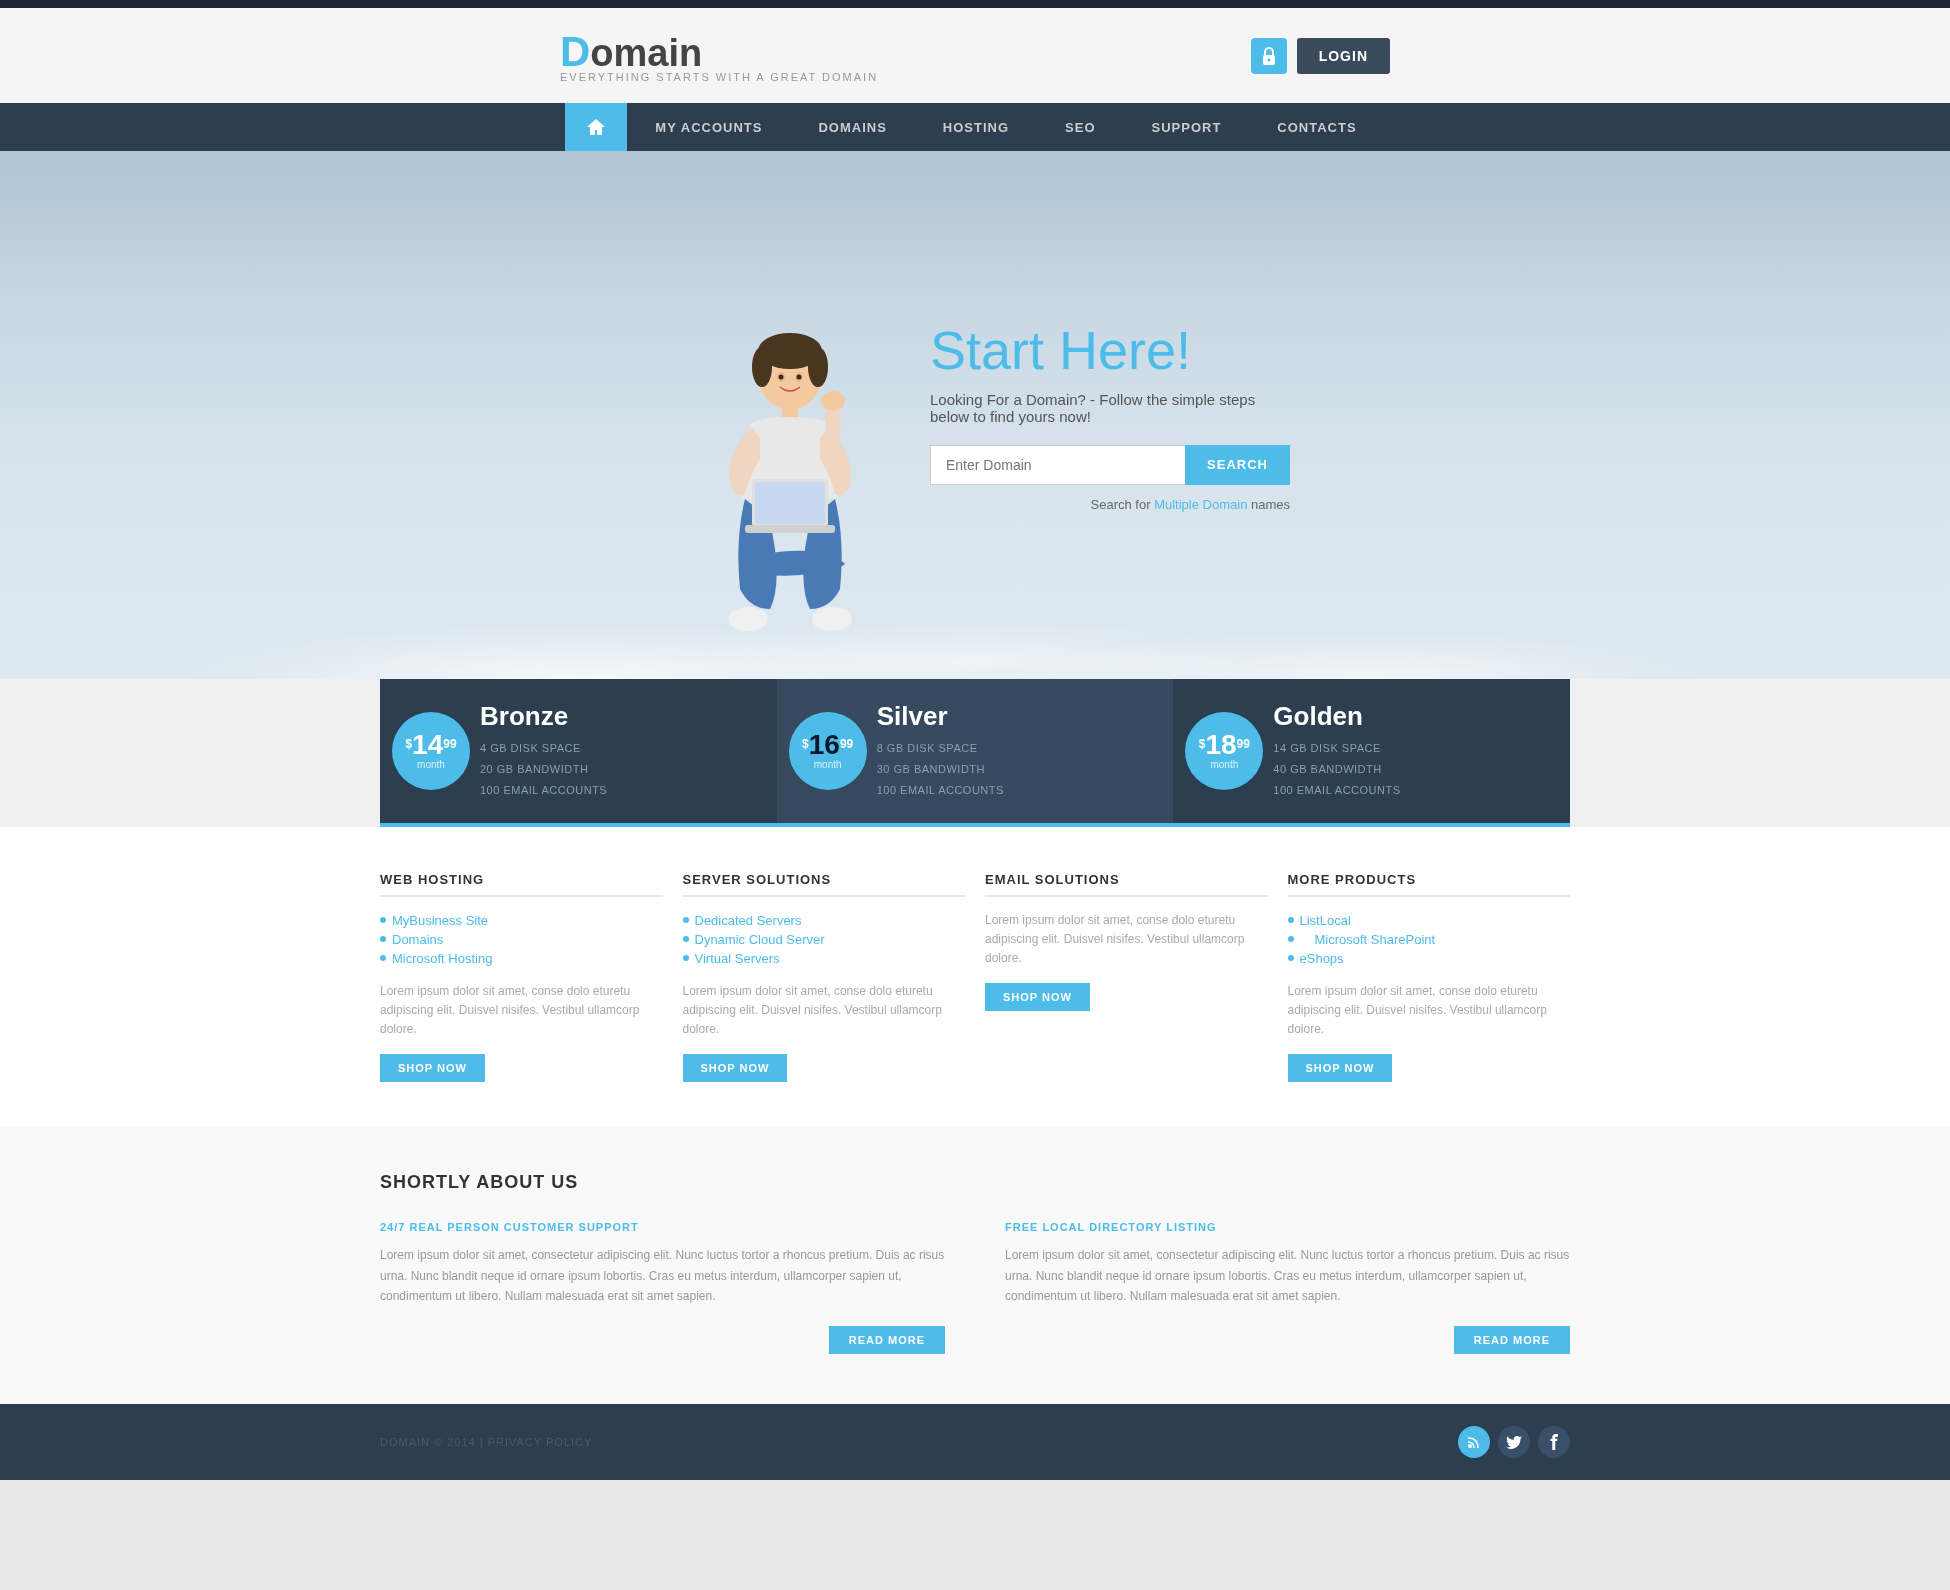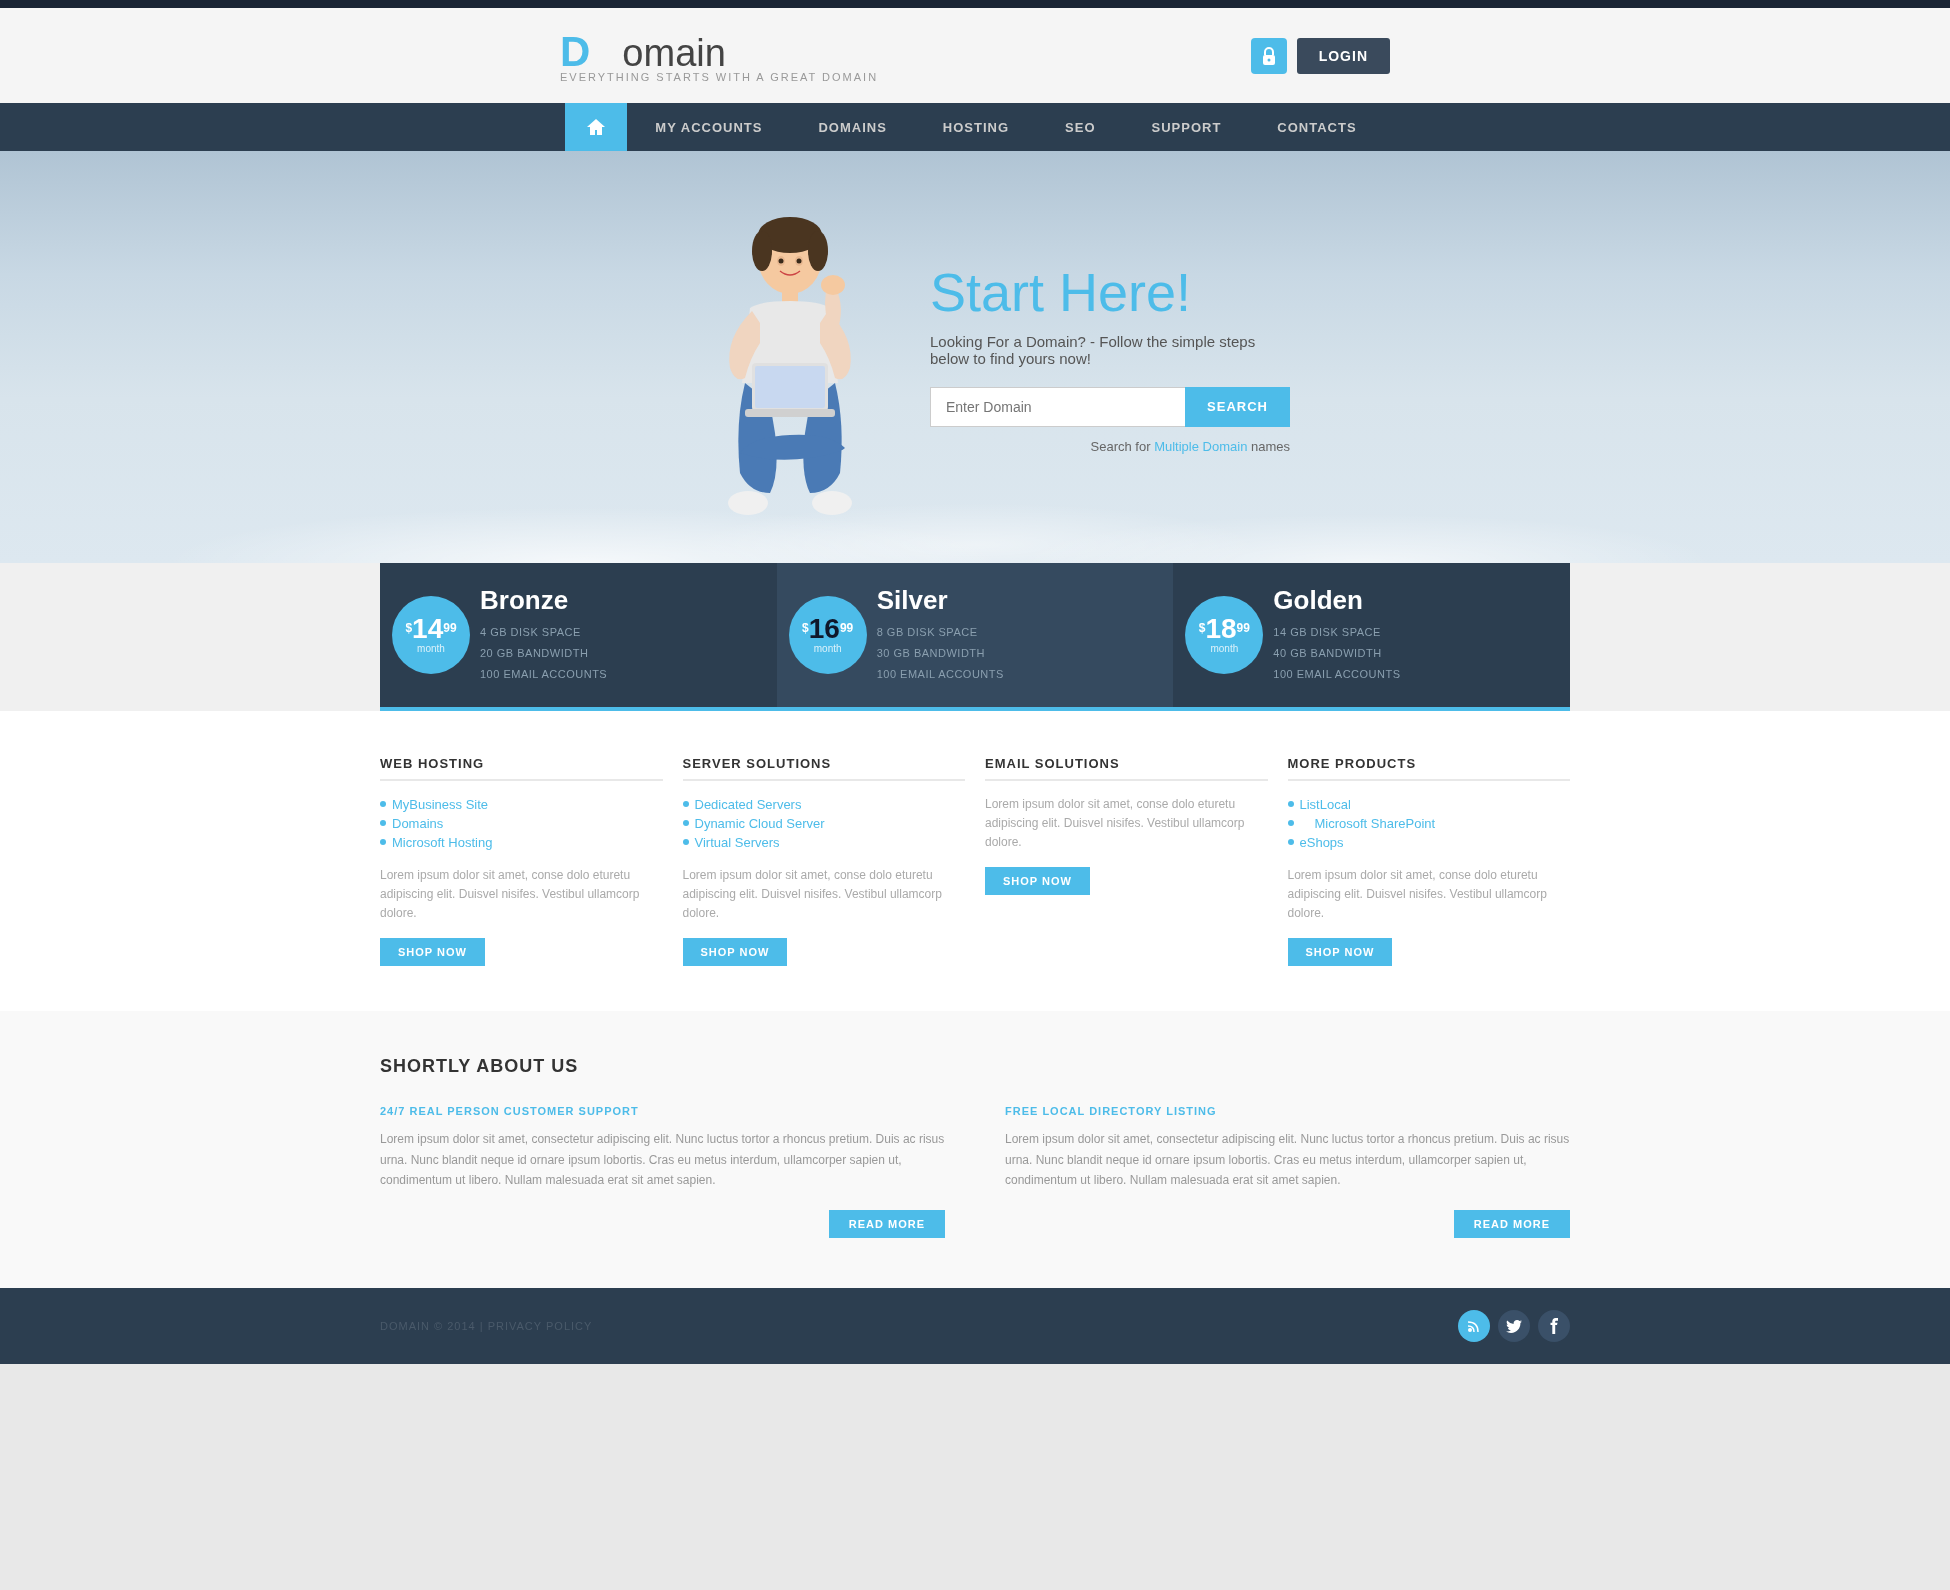--- a/index.html
+++ b/index.html
@@ -8,37 +8,37 @@
     
     .top-bar { background: #1a2535; height: 8px; }
 
     
     .page-wrapper { max-width: 1950px; margin: 0 auto; background: #f0f0f0; }
 
     
     .header { display: flex; align-items: center; justify-content: space-between; padding: 20px 560px; background: #f5f5f5; }
     .logo { display: flex; align-items: baseline; gap: 0; }
     .logo-d { color: #4dbce9; font-size: 42px; font-weight: bold; }
-    .logo-text { color: #444; font-size: 38px; font-weight: 400; margin-left: 32px; }
+    .logo-text { color: #444; font-size: 38px; font-weight: 700; }
     .logo-tagline { color: #999; font-size: 11px; letter-spacing: 2px; text-transform: uppercase; display: block; margin-top: -5px; }
     .header-right { display: flex; align-items: center; gap: 10px; }
     .lock-icon-wrap { background: #4dbce9; width: 36px; height: 36px; border-radius: 4px; display: flex; align-items: center; justify-content: center; }
     .login-btn { background: #3a4a5c; color: #fff; border: none; padding: 10px 22px; font-size: 14px; font-weight: bold; cursor: pointer; border-radius: 3px; letter-spacing: 1px; }
 
     
     .nav { background: #2c3e50; display: flex; justify-content: center; }
     .nav-inner { display: flex; align-items: center; }
     .nav-item { color: #ccc; padding: 16px 28px; font-size: 13px; font-weight: bold; cursor: pointer; letter-spacing: 1px; text-transform: uppercase; }
     .nav-home { background: #4dbce9; color: #fff; padding: 16px 22px; display: flex; align-items: center; justify-content: center; }
     .hero-search { display: flex; gap: 0; margin-bottom: 12px; }
     .hero-search input { flex: 1; padding: 11px 15px; border: 1px solid #ccc; font-size: 14px; color: #aaa; outline: none; border-right: none; }
     .hero-search button { background: #4dbce9; color: #fff; border: none; padding: 11px 22px; font-size: 13px; font-weight: bold; cursor: pointer; letter-spacing: 1px; }
 
     
-    .hero-section { background: linear-gradient(180deg, #b8ccd8 0%, #cad6e0 30%, #d8e2ea 60%, #dde8ee 100%); position: relative; height: 412px; overflow: hidden; }
+    .hero-section { background: linear-gradient(180deg, #b8ccd8 0%, #cad6e0 30%, #d8e2ea 60%, #dde8ee 100%); position: relative; height: 528px; overflow: hidden; }
     .hero-section-inner { position: relative; z-index: 2; max-width: 630px; margin: 0 auto; height: 100%; display: flex; align-items: center; }
   </style>
 </head>
 <body>
 
 <div class="top-bar"></div>
 
 <div class="page-wrapper">
 
   <div class="header">

